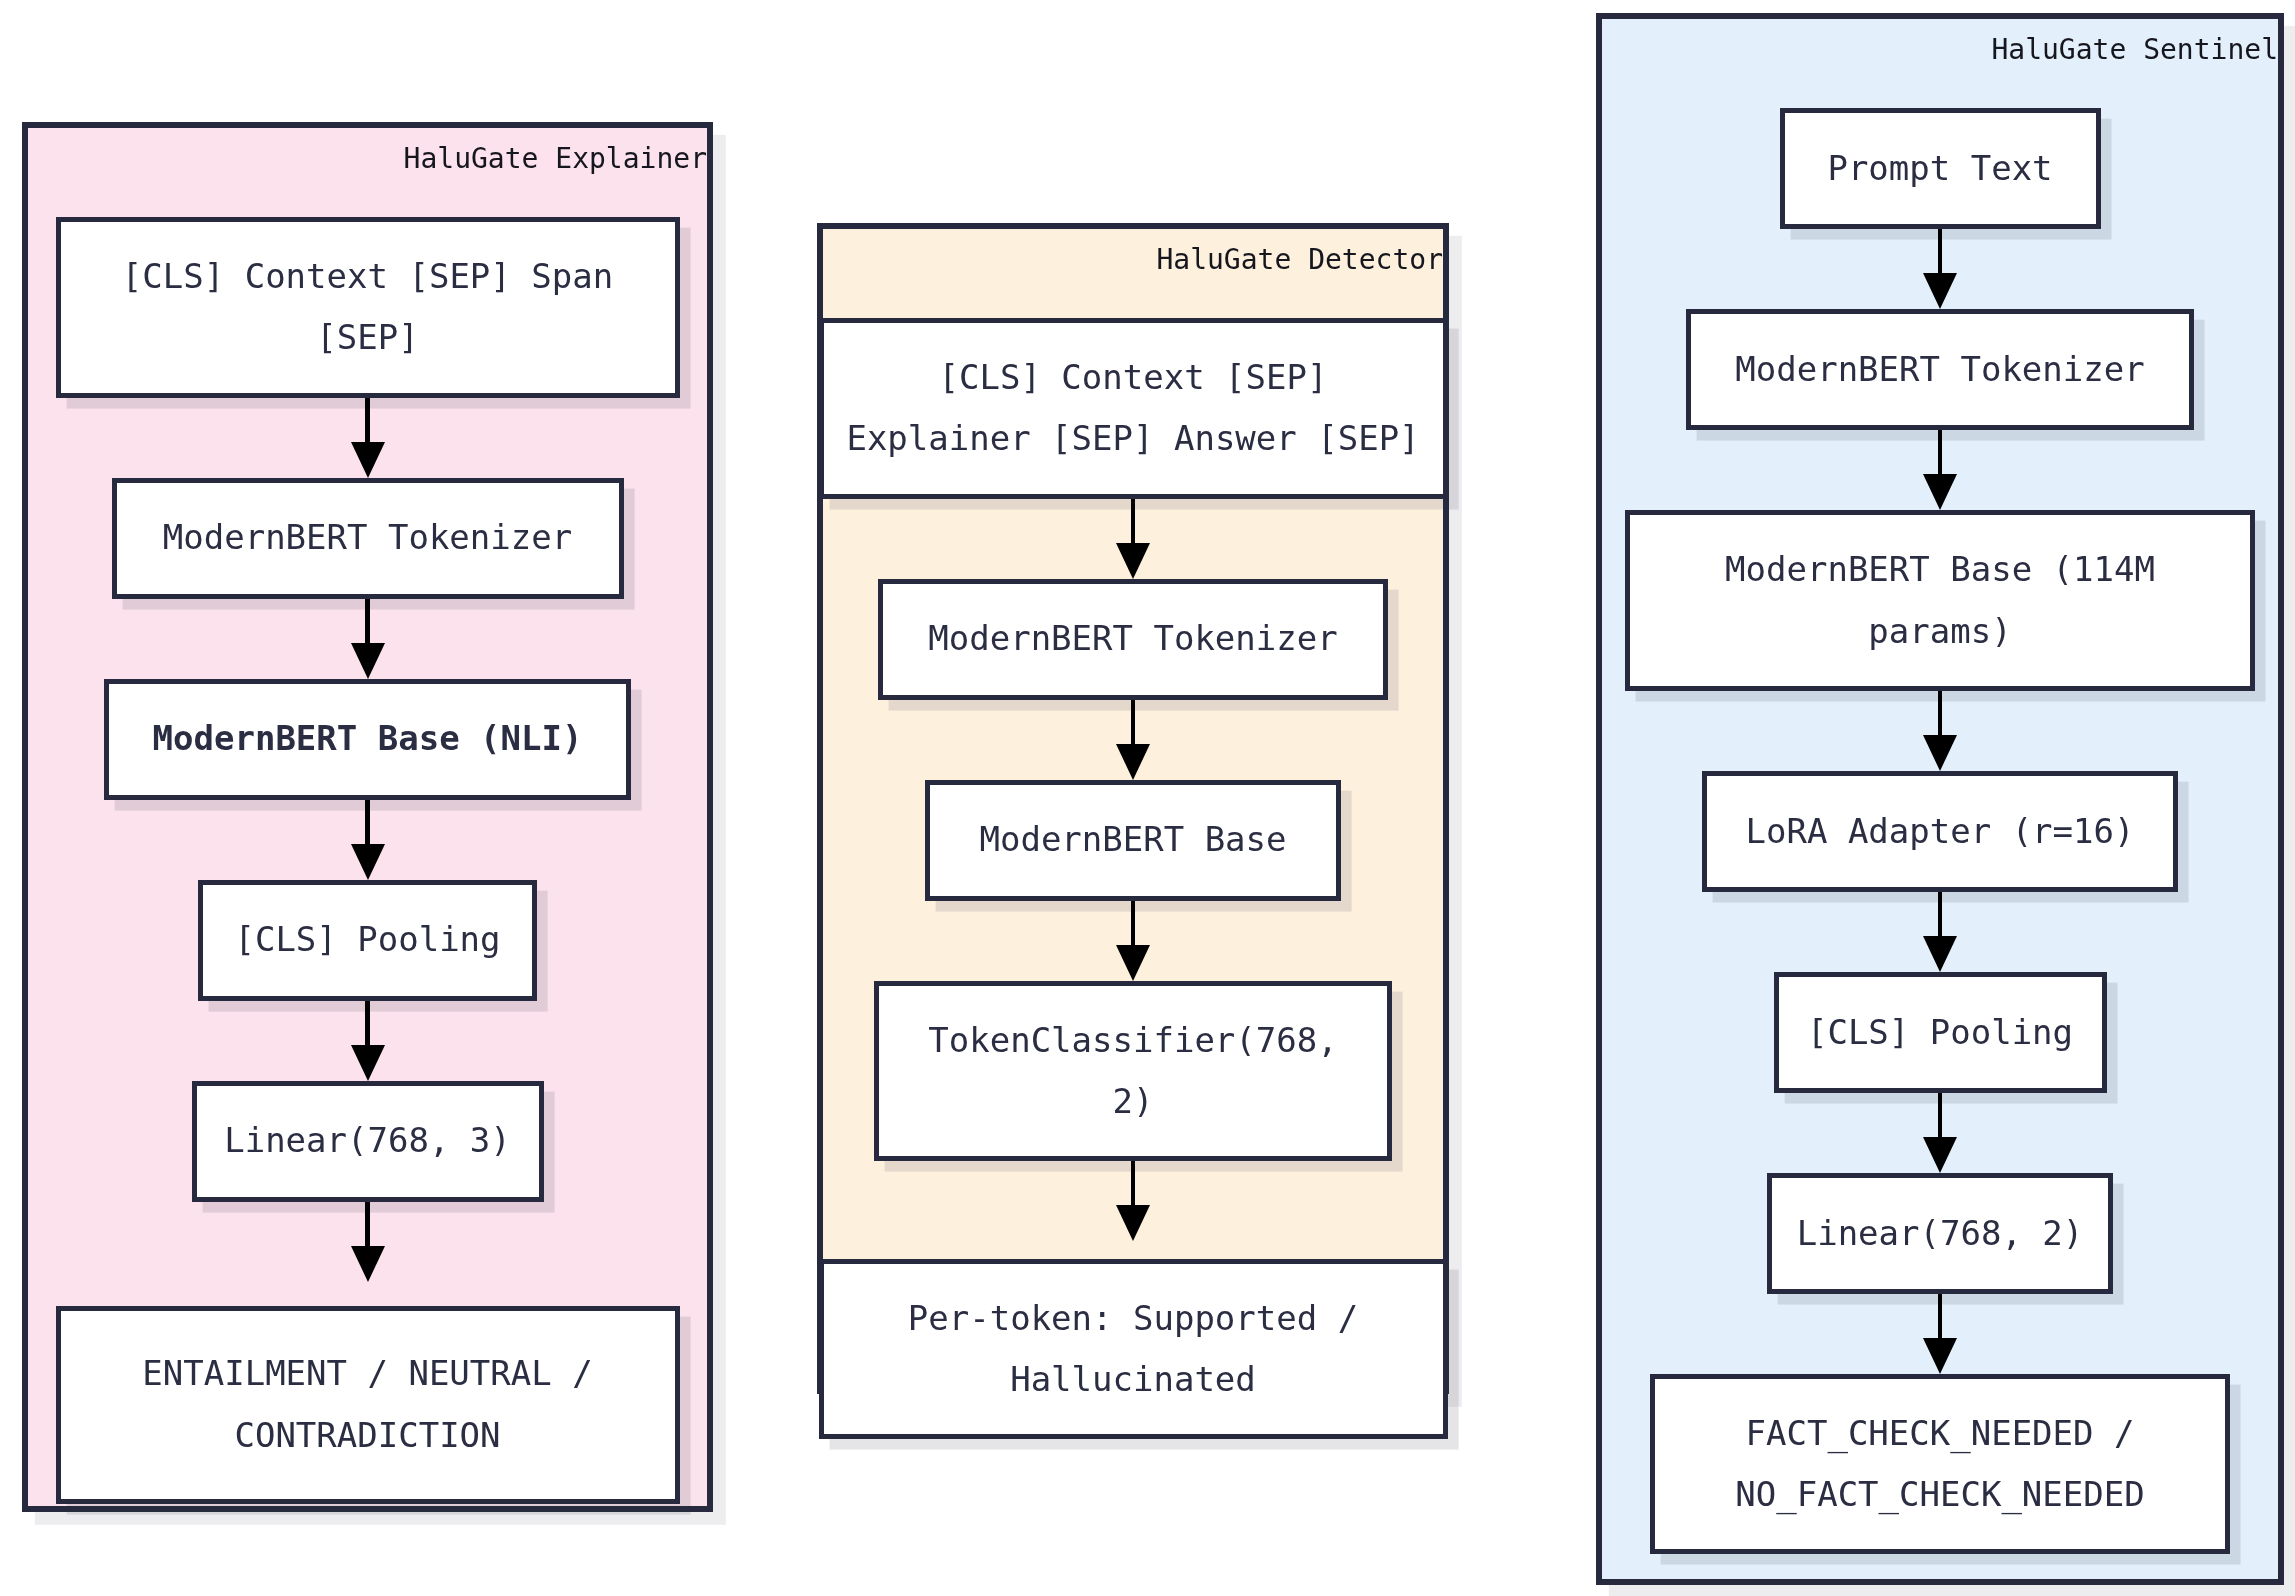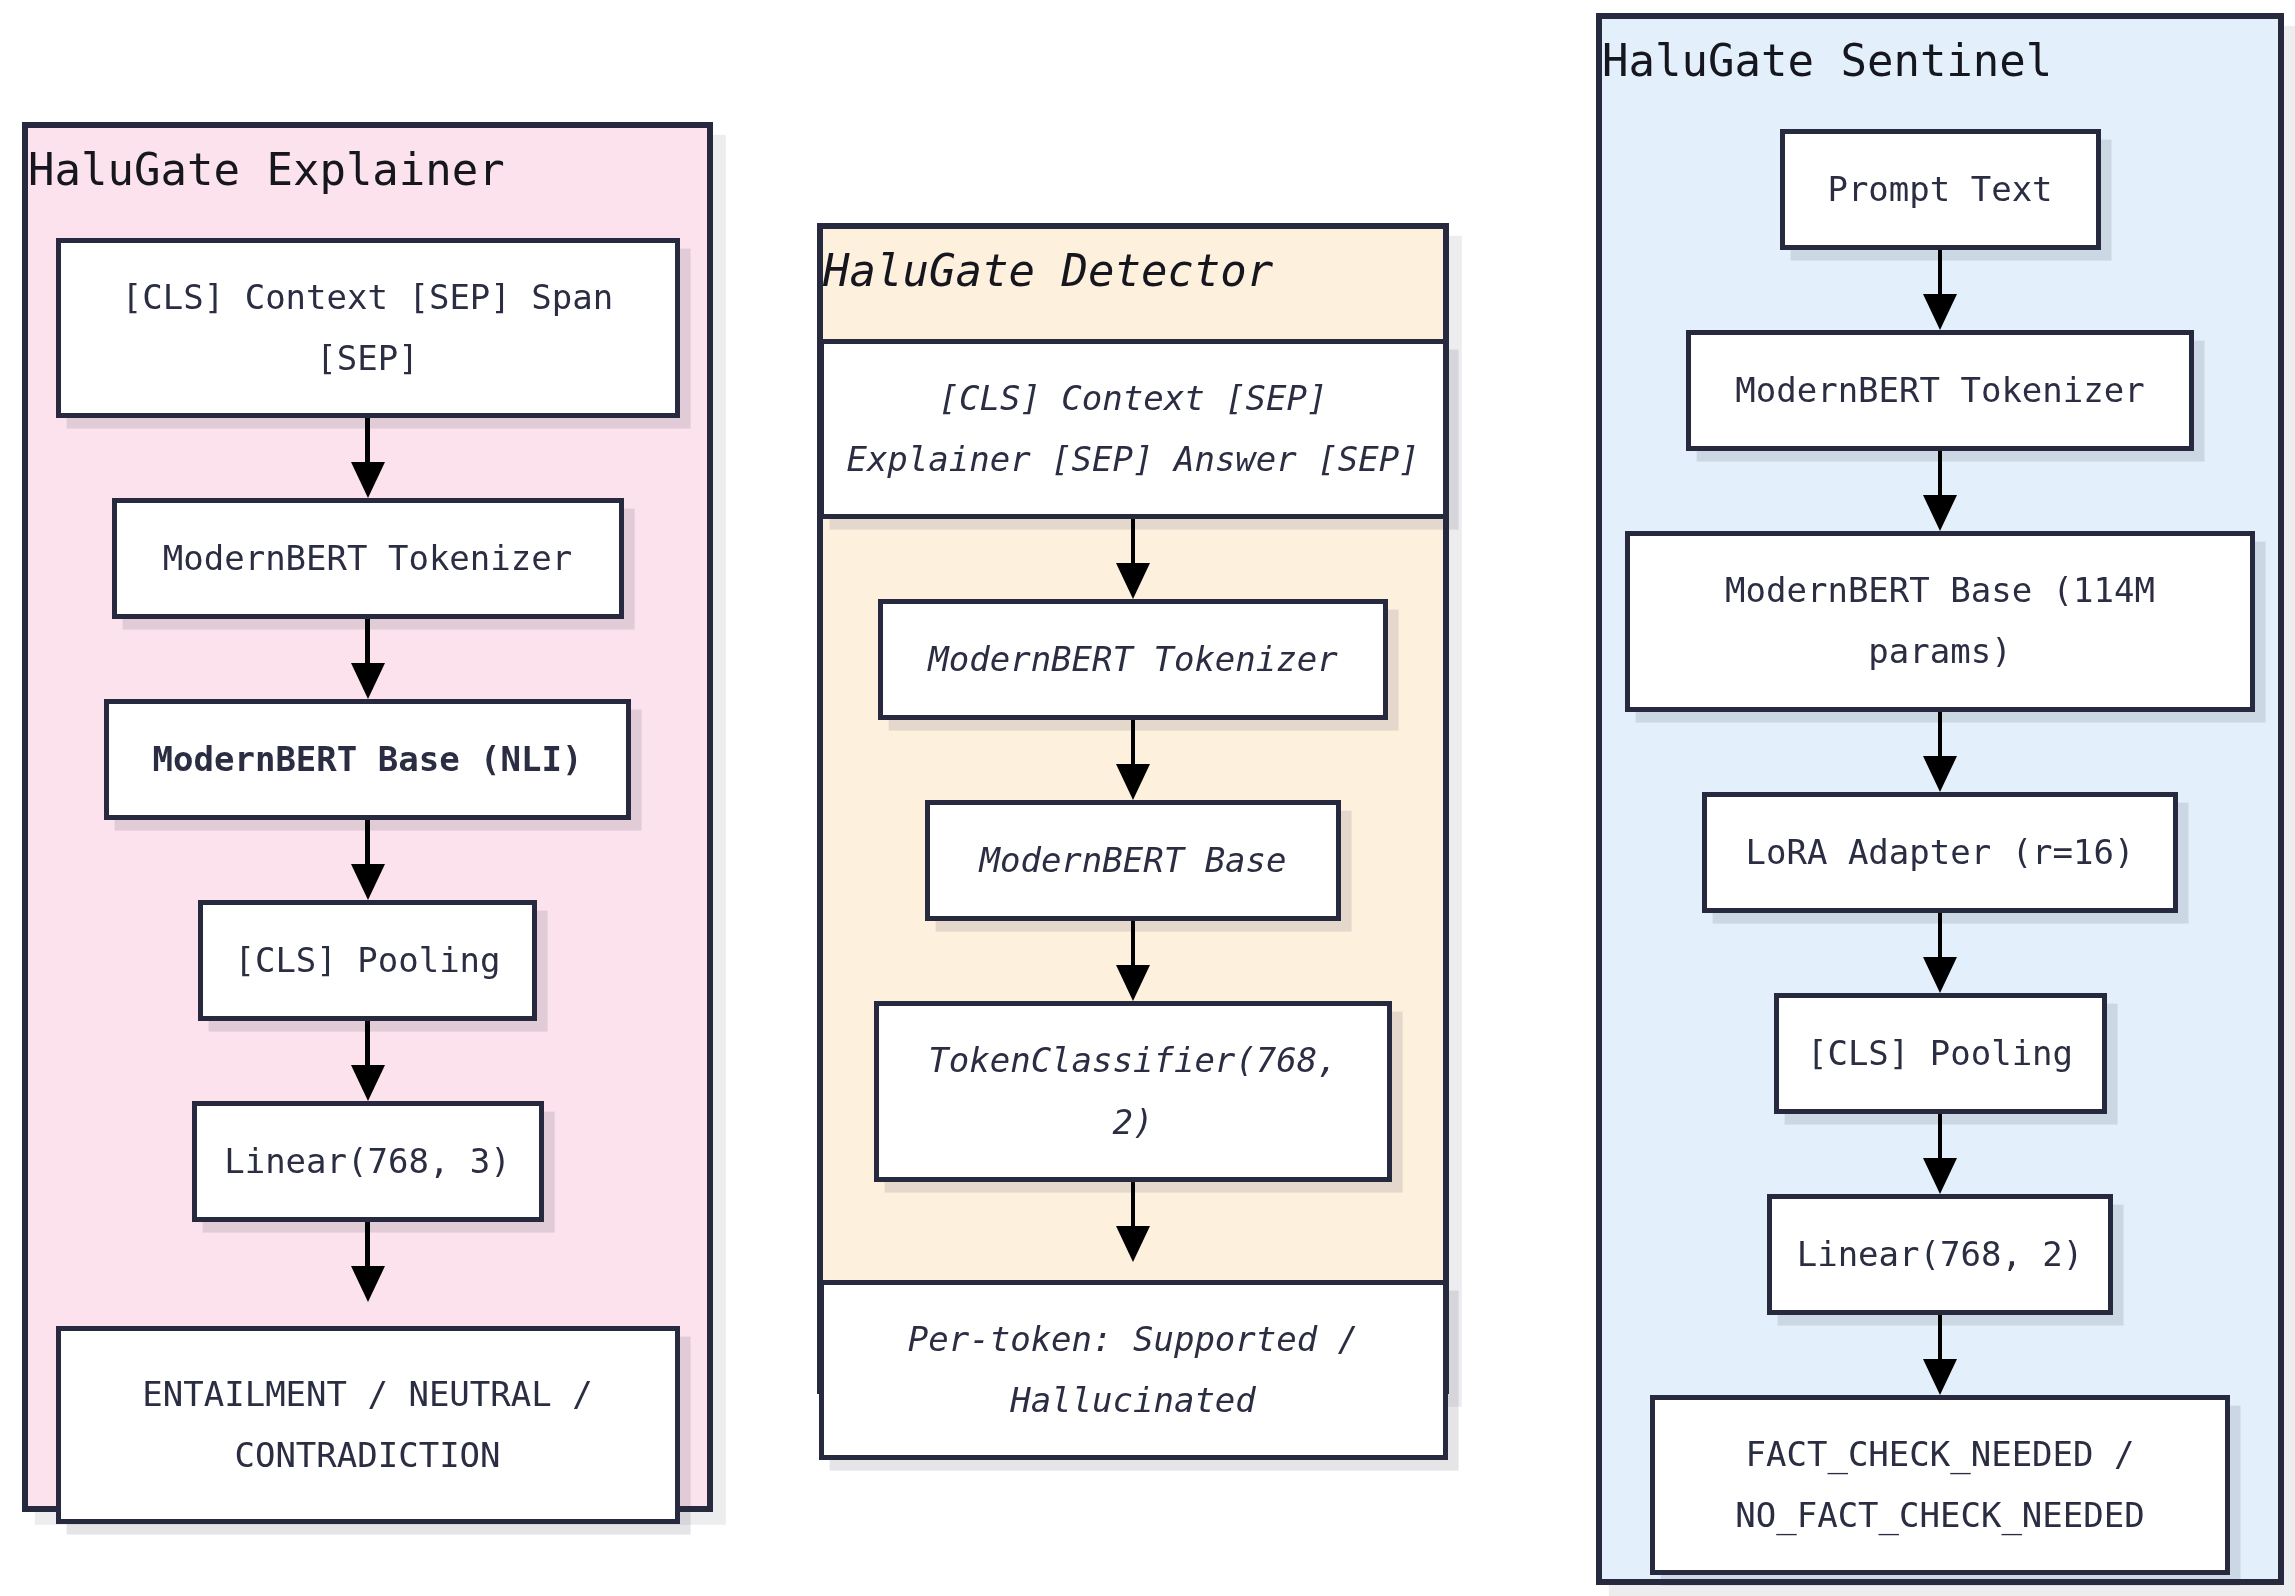--- a/index.html
+++ b/index.html
@@ -11,22 +11,22 @@
     overflow:hidden;
   }
   .panel {
     position:absolute;
     box-sizing:border-box;
     border:6.4px solid #272a3f;
     box-shadow:12.8px 12.8px 0 #ededf0;
   }
   .panel-title {
     margin:12.8px 0 0 0;
-    text-align:left;
-    font-size:44px;
+    text-align:right;
+    font-size:28px;
     font-weight:500;
     color:#16161f;
     line-height:1.3;
   }
   .flow {
     margin-top:40px;
     display:flex;
     flex-direction:column;
     align-items:center;
   }
@@ -92,21 +92,21 @@
     <div class="node" style="width:352px;">Linear(768, 3)</div>
     <div class="arrow">
         <div class="stem"></div>
         <div class="head"></div>
       </div>
     <div class="node xtall" style="width:624px;margin-top:24px;">ENTAILMENT / NEUTRAL /
 CONTRADICTION</div>
   </div>
 </section>
 
-<section class="panel" style="left: 817px; top: 223px; width: 632px; height: 1171px; background: rgb(253, 241, 222); font-style: italic;">
+<section class="panel" style="left: 817px; top: 223px; width: 632px; height: 1171px; background: rgb(253, 241, 222);">
   <h2 class="panel-title">HaluGate Detector</h2>
   <div class="flow">
     <div class="node tall" style="width:629px;">[CLS] Context [SEP]
 Explainer [SEP] Answer [SEP]</div>
     <div class="arrow">
         <div class="stem"></div>
         <div class="head"></div>
       </div>
     <div class="node" style="width:510px;">ModernBERT Tokenizer</div>
     <div class="arrow">

